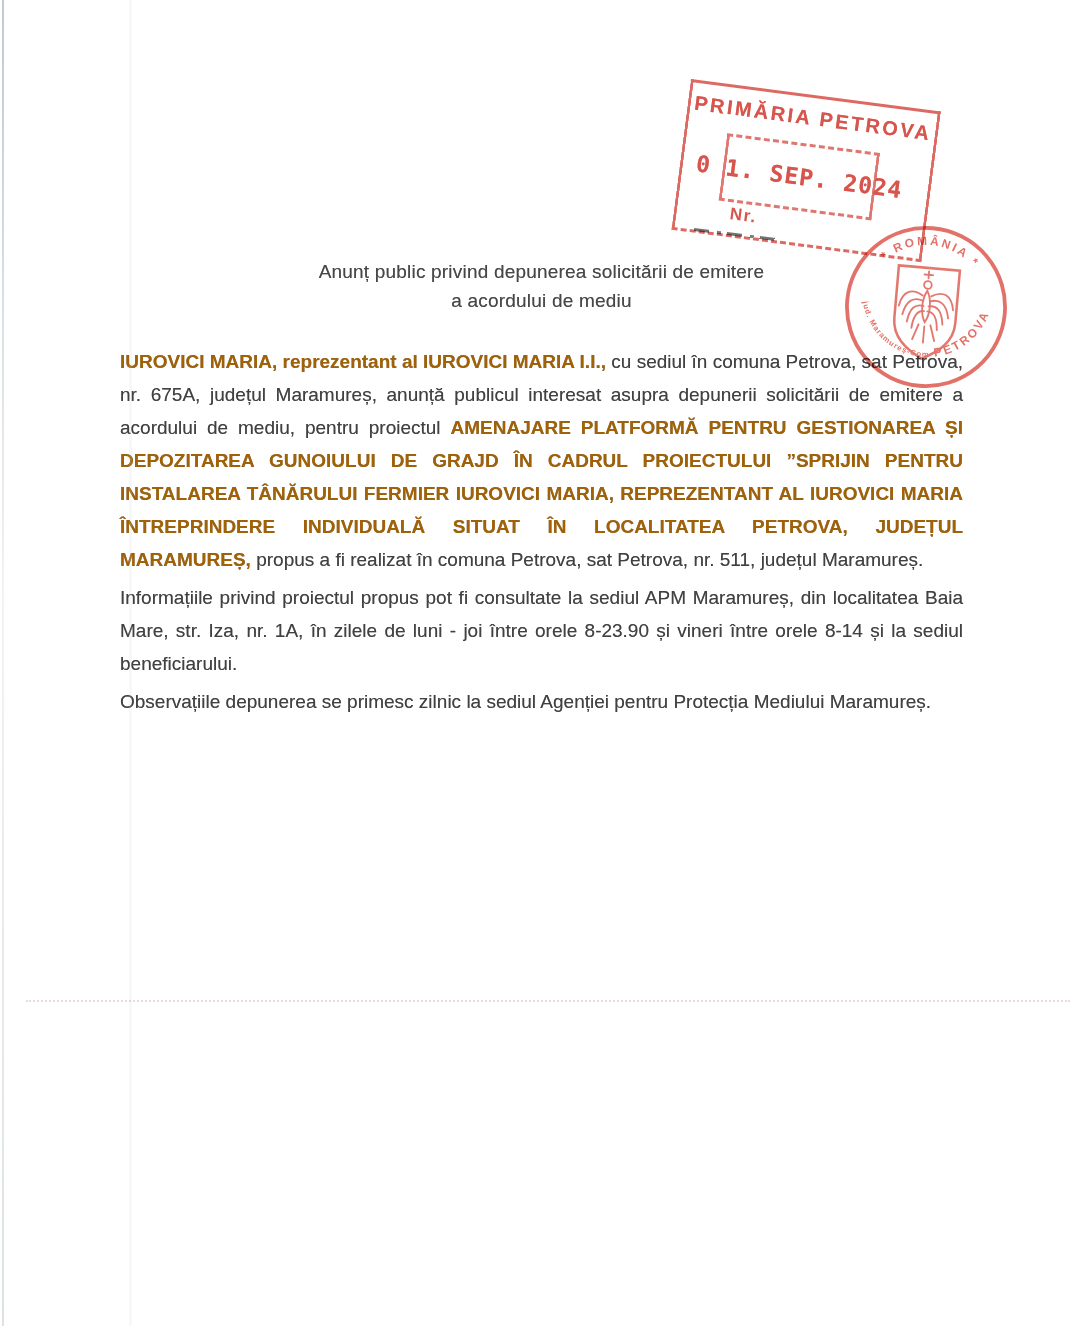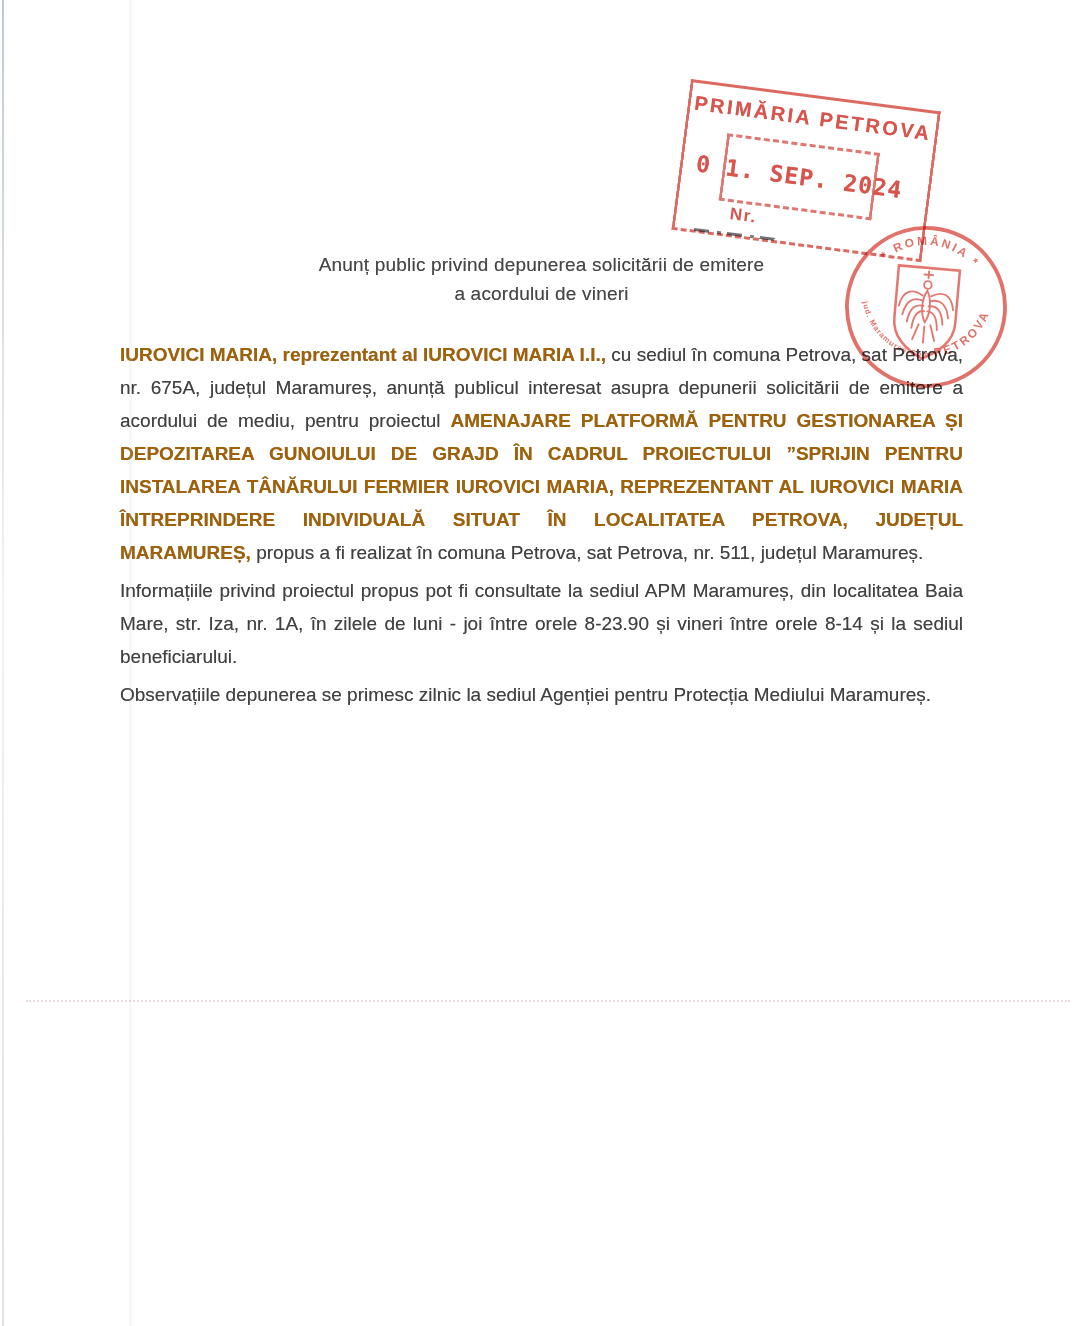--- a/index.html
+++ b/index.html
@@ -12,21 +12,21 @@
   }
   
   .doc{
     position:absolute;left:120px;top:250px;width:843px;
     color:#414141;
     font-size:19px;line-height:33px;
     text-shadow:0 0 .4px rgba(65,65,65,.55);
   }
   .doc-title{
     text-align:center;font-size:19px;line-height:29px;
-    letter-spacing:.2px;margin:0 0 30px 0;color:#474747;
+    letter-spacing:.2px;margin:7px 0 30px 0;color:#474747;
   }
   .para{margin:0;text-align:justify;}
   .para + .para{margin-top:5px;}
   .seg-bold{font-weight:700;color:#a16207;}
   
   .rect-stamp{
     position:absolute;left:691px;top:79px;width:246px;height:146px;
     transform:rotate(7.4deg);transform-origin:top left;
     border:3.5px solid rgba(216,85,77,.88);
     border-bottom-style:dashed;
@@ -98,21 +98,21 @@
 
 <div class="page">
 
   <div class="scan-edge-left"></div>
   <div class="scan-streak"></div>
   <div class="scan-divider"></div>
 
   <div class="doc">
     <div class="doc-title">
       <div>Anunț public privind depunerea solicitării de emitere</div>
-      <div>a acordului de vineri</div>
+      <div>a acordului de mediu</div>
     </div>
     <p class="para"><span class="seg-bold">IUROVICI MARIA, reprezentant al IUROVICI MARIA I.I.,</span><span> cu sediul în comuna Petrova, sat Petrova, nr. 675A, județul Maramureș, anunță publicul interesat asupra depunerii solicitării de emitere a acordului de mediu, pentru proiectul </span><span class="seg-bold">AMENAJARE PLATFORMĂ PENTRU GESTIONAREA ȘI DEPOZITAREA GUNOIULUI DE GRAJD ÎN CADRUL PROIECTULUI ”SPRIJIN PENTRU INSTALAREA TÂNĂRULUI FERMIER IUROVICI MARIA, REPREZENTANT AL IUROVICI MARIA ÎNTREPRINDERE INDIVIDUALĂ SITUAT ÎN LOCALITATEA PETROVA, JUDEȚUL MARAMUREȘ,</span><span> propus a fi realizat în comuna Petrova, sat Petrova, nr. 511, județul Maramureș.</span></p>
     <p class="para">Informațiile privind proiectul propus pot fi consultate la sediul APM Maramureș, din localitatea Baia Mare, str. Iza, nr. 1A, în zilele de luni - joi între orele 8-23.90 și vineri între orele 8-14 și la sediul beneficiarului.</p>
     <p class="para">Observațiile depunerea se primesc zilnic la sediul Agenției pentru Protecția Mediului Maramureș.</p>
   </div>
 
   <div class="rect-stamp">
     <div class="rs-title">PRIMĂRIA PETROVA</div>
     <div class="rs-datebox">
       <span class="rs-date">0 1. SEP. 2024</span>

